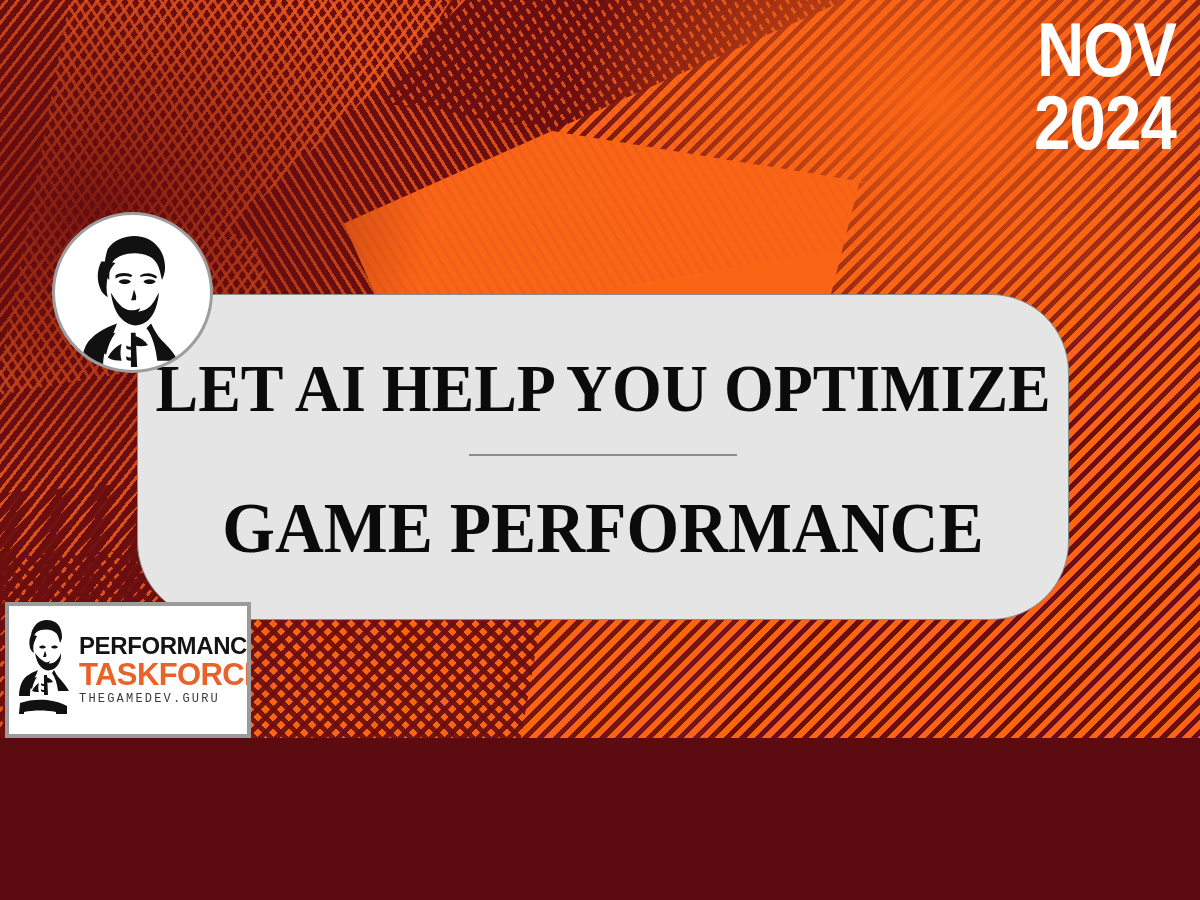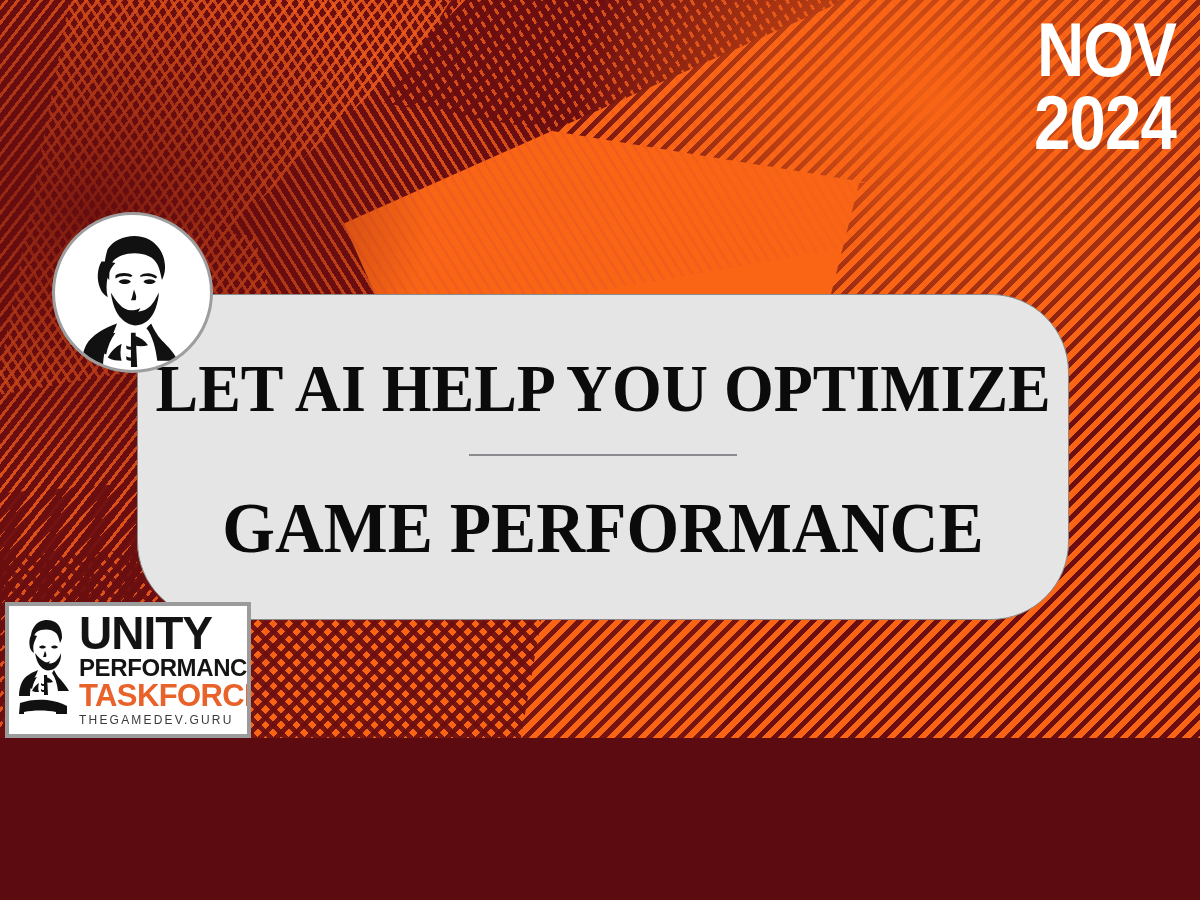--- a/index.html
+++ b/index.html
@@ -212,21 +212,21 @@
   }
   .logo-task {
     font-family:"Liberation Sans", sans-serif;
     font-weight:bold;
     font-size:31px;
     line-height:1.02;
     color:#E8622A;
     letter-spacing:-0.6px;
   }
   .logo-url {
-    font-family:Liberation Sans, sans-serif;
+    font-family:Liberation Mono, monospace;
     font-weight:normal;
     font-size:12px;
     line-height:1.2;
     color:#3b3b3b;
     letter-spacing:2.2px;
     margin-top:2px;
   }
 </style>
 </head>
 <body>
@@ -308,20 +308,19 @@
           <path d="M32 62c3 1 5 2 7 5-3 1-5 1-8 0 0-2 0-3 1-5z"></path>
           <path d="M30 60h3l1 20h-4z"></path>
           <path d="M27 68c1 1 2 1 3 1v2c-1 0-2 0-3-1z"></path>
           <path d="M27 74c1 1 2 1 3 1v2c-1 0-2 0-3-1z"></path>
           <path d="M6 88c8-3 18-4 27-3 8 1 15 3 20 6v8H5z"></path>
           <path d="M10 97c10-2 22-2 32 0v3H10z" fill="#ffffff"></path>
         </g>
       </svg>
     </div>
     <div class="logo-text">
-      <div class="logo-unity">UNITY</div>
       <div class="logo-perf">PERFORMANCE</div>
       <div class="logo-task">TASKFORCE</div>
       <div class="logo-url">THEGAMEDEV.GURU</div>
     </div>
   </div>
 
 </div>
 
 </body></html>

